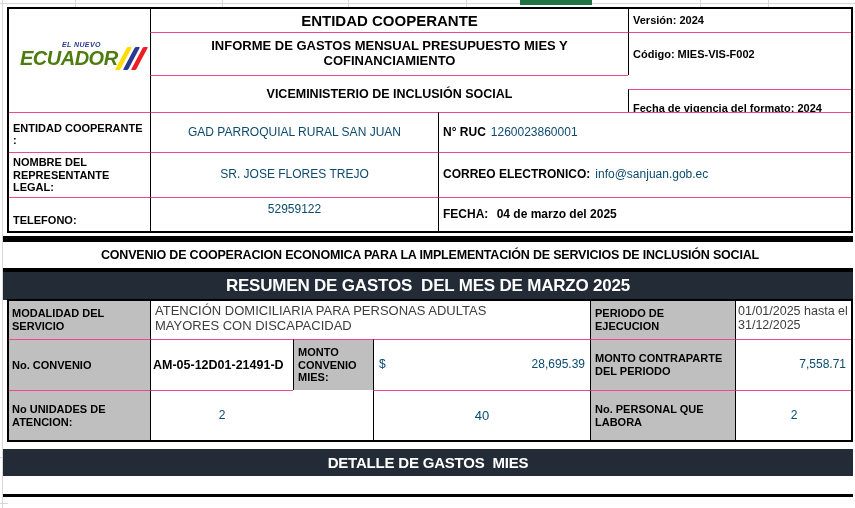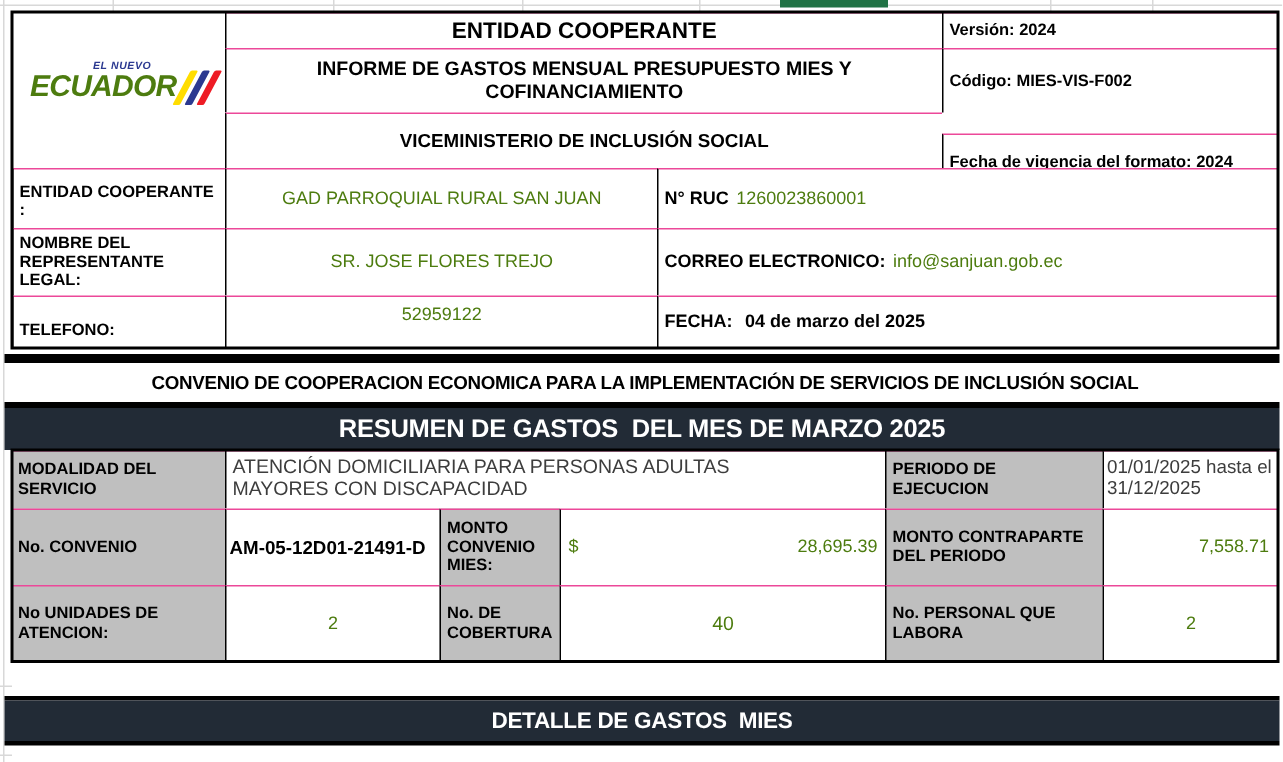--- a/index.html
+++ b/index.html
@@ -15,21 +15,21 @@
   }
   .noleft { border-left:none; }
   .frame { position:absolute; box-sizing:border-box; border:2px solid #000; pointer-events:none; }
   .gray  { background:#BFBFBF; }
   .bold  { font-weight:bold; }
   .ctr   { justify-content:center; text-align:center; }
   .rgt   { justify-content:flex-end; text-align:right; }
   .bottom{ align-items:flex-end; padding-bottom:5px; }
   .pre   { white-space:pre-wrap; }
   .lbl   { font-weight:bold; font-size:11px; }
-  .val   { color:#4d7c0f; }
+  .val   { color:#0c4a6e; }
   .dim   { color:#3d3d3d; }
   .bar   { position:absolute; background:#000; }
   .darkbar {
     position:absolute; background:#222B36; color:#fff; display:flex;
     align-items:center; justify-content:center; font-weight:bold;
     letter-spacing:-0.2px; white-space:pre-wrap;
   }
   .gridline { position:absolute; background:#d8d8d8; }
   .greenbar { position:absolute; background:#217346; }
   
@@ -127,24 +127,23 @@
   <div class="cell gray lbl" style="left:293px;top:339px;width:80px;height:51px;">MONTO CONVENIO MIES:</div>
   <div class="cell" style="left:373px;top:339px;width:217px;height:51px;justify-content:space-between;padding:2px 5px;">
     <span class="val">$</span>
     <span class="val">28,695.39</span>
   </div>
   <div class="cell gray lbl" style="left:590px;top:339px;width:145px;height:51px;">MONTO CONTRAPARTE DEL PERIODO</div>
   <div class="cell rgt val" style="left:735px;top:339px;width:117px;height:51px;padding-right:6px;">7,558.71</div>
 
   <div class="cell gray lbl noleft" style="left:8px;top:390px;width:142px;height:51px;">No UNIDADES DE ATENCION:</div>
   <div class="cell ctr val" style="left:150px;top:390px;width:143px;height:51px;">2</div>
-  <div class="cell gray lbl" style="left:293px;top:390px;width:80px;height:51px;">No. DE COBERTURA</div>
   <div class="cell ctr val" style="left:373px;top:390px;width:217px;height:51px;font-size:13px;">40</div>
   <div class="cell gray lbl" style="left:590px;top:390px;width:145px;height:51px;">No. PERSONAL QUE LABORA</div>
   <div class="cell ctr val" style="left:735px;top:390px;width:117px;height:51px;">2</div>
 
   <div class="frame" style="left:7px;top:299px;width:846px;height:143px;"></div>
 
   <div class="bar" style="left:3px;top:464px;width:850px;height:3px;"></div>
-  <div class="darkbar" style="left:3px;top:467px;width:850px;height:27px;font-size:15px;">DETALLE DE GASTOS  MIES</div>
+  <div class="darkbar" style="left:3px;top:449px;width:850px;height:27px;font-size:15px;">DETALLE DE GASTOS  MIES</div>
   <div class="bar" style="left:3px;top:494px;width:850px;height:3px;"></div>
 
 </div>
 
 </body></html>

